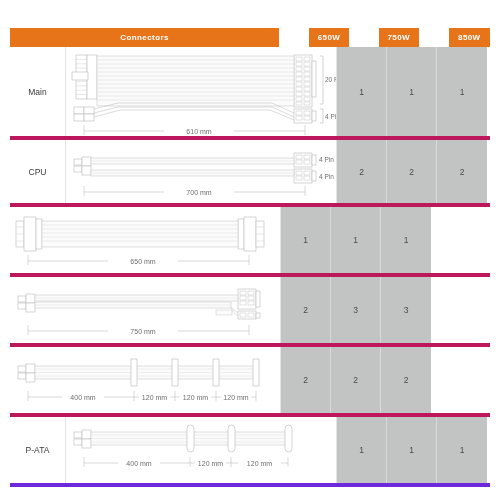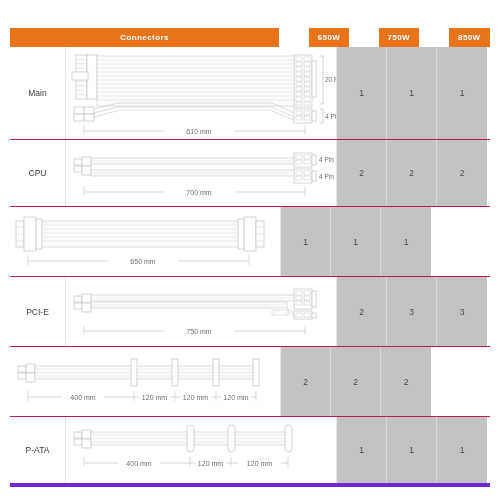--- a/index.html
+++ b/index.html
@@ -30,21 +30,21 @@
     height:19px;box-sizing:border-box;
   }
   .th.connectors{width:327px;border-right:2px solid #ffffff;}
   .th.qty{width:50px;border-right:2px solid #ffffff;}
   .th.qty:last-child{border-right:none;}
 
   
   .tbody{position:absolute;left:0;top:19px;width:480px;height:440px;}
   .row{
     position:relative;width:480px;box-sizing:border-box;
-    border-bottom:1px solid #be185d;
+    border-bottom:4px solid #be185d;
     display:flex;
   }
   .row:last-child{border-bottom:4px solid #6d28d9;}
 
   .cell-label{
     width:56px;flex:0 0 56px;
     display:flex;align-items:center;justify-content:center;
     font-size:8.5px;color:#3a3a3a;
     border-right:1px solid #e3e3e3;
     box-sizing:border-box;
@@ -300,21 +300,20 @@
               <text class="dimtxt" x="133" y="57" text-anchor="middle">650 mm</text>
             </svg>
           </div>
         </div>
         <div class="cell-qty">1</div>
         <div class="cell-qty">1</div>
         <div class="cell-qty">1</div>
       </div>
 
       <div class="row r-pcie">
-        <div class="cell-label">PCI-E</div>
         <div class="cell-diagram">
           <div class="svgwrap">
             <svg width="271" height="70" viewBox="0 0 271 70">
               <g stroke="#b9b9b9" fill="#ffffff" stroke-width="0.6">
                 <rect x="8" y="19" width="8" height="6"></rect>
                   <rect x="8" y="26" width="8" height="6"></rect>
                 <rect x="16" y="17" width="9" height="9"></rect>
                   <rect x="16" y="26" width="9" height="9"></rect>
 
                 <rect x="228" y="12" width="18" height="20"></rect>

